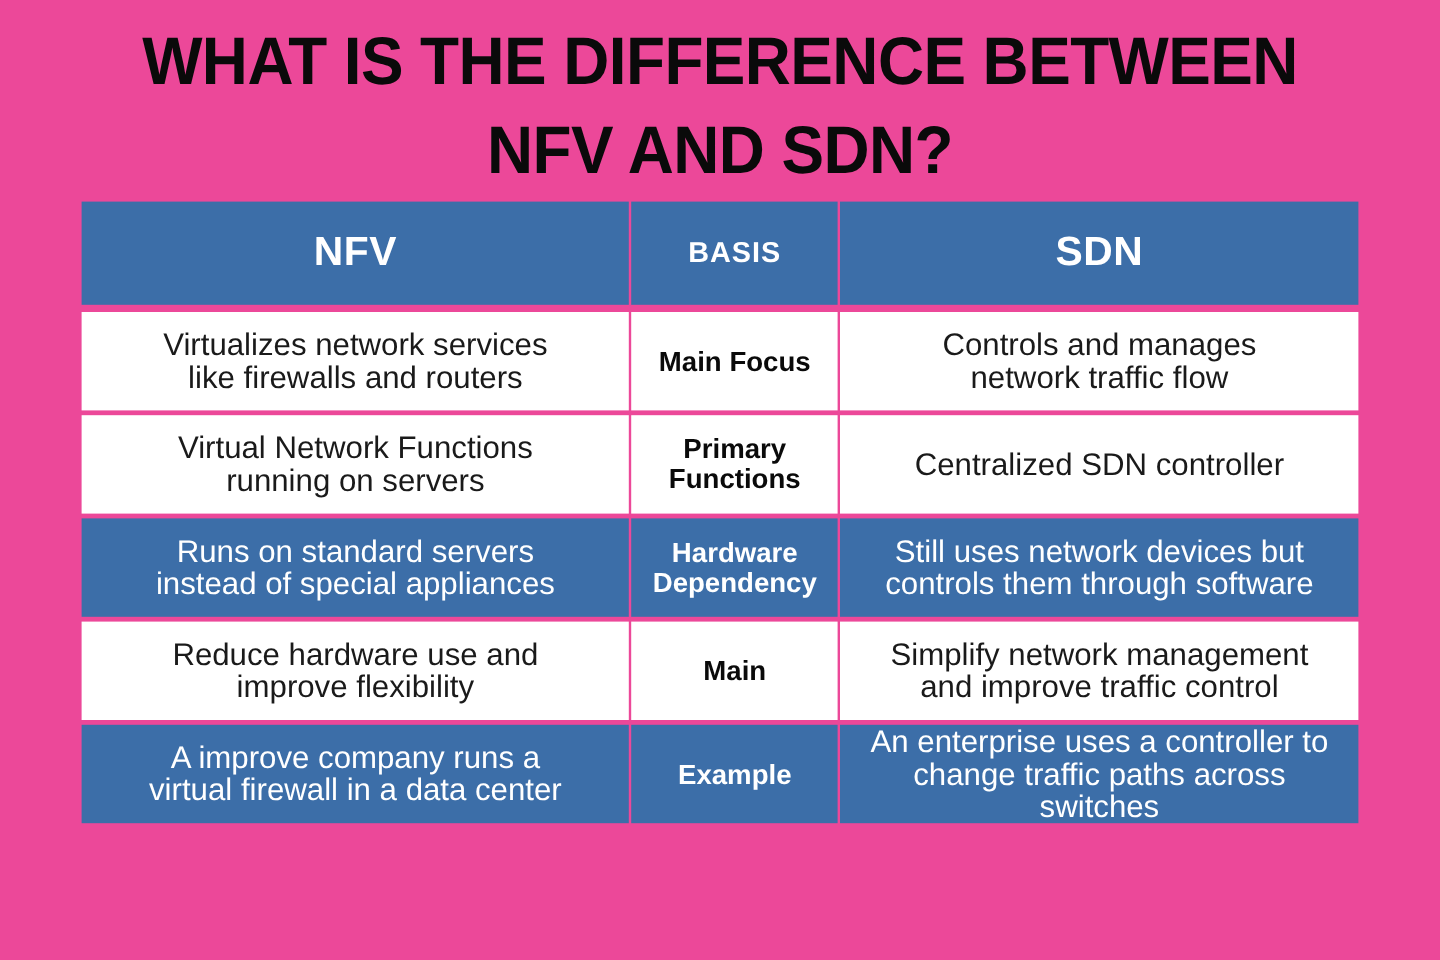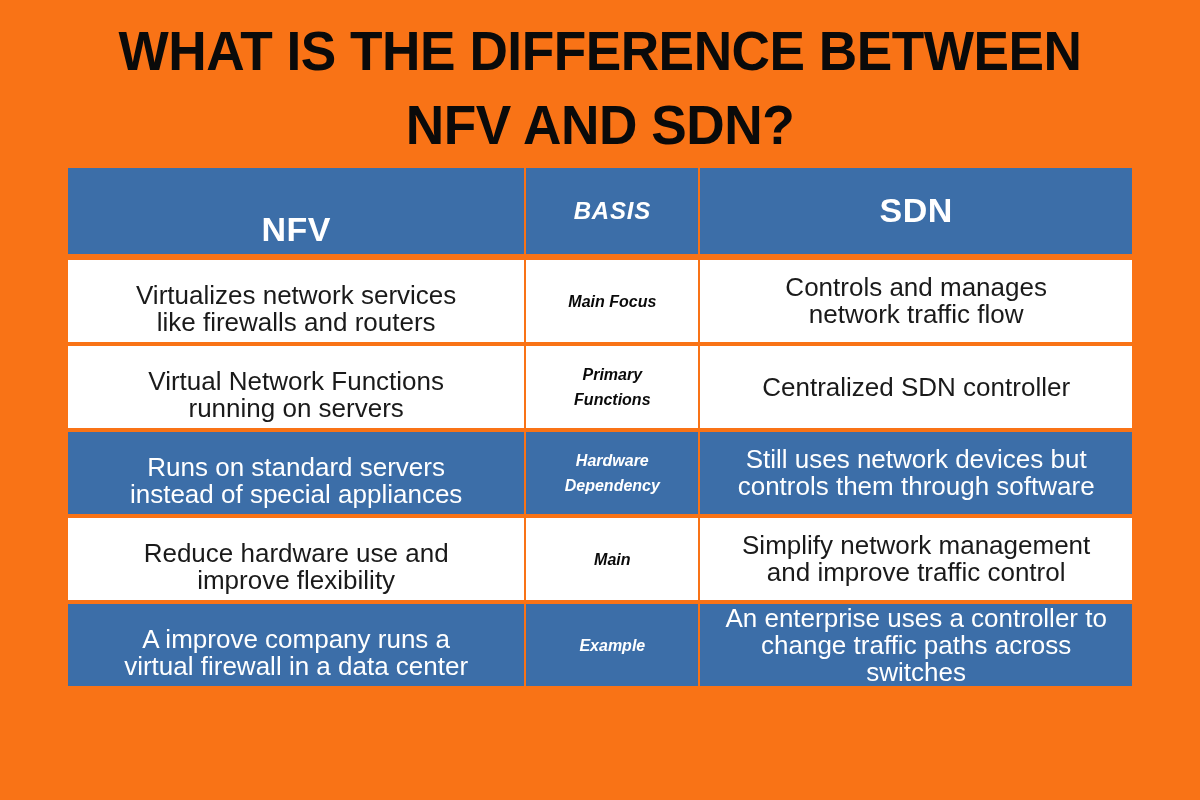--- a/index.html
+++ b/index.html
@@ -10,21 +10,21 @@
     height: 800px;
     background: #ffffff;
     font-family: "Liberation Sans", sans-serif;
     overflow: hidden;
   }
 
   #infographic {
     position: relative;
     width: 1200px;
     height: 800px;
-    background: #f97316;
+    background: #ec4899;
   }
 
   
   .title-block {
     position: absolute;
     left: 0;
     top: 14px;
     width: 1200px;
     text-align: center;
   }
@@ -63,22 +63,22 @@
 
   .tcell {
     display: flex;
     align-items: center;
     justify-content: center;
     text-align: center;
     padding: 6px 14px;
   }
 
   
-  .col-left   { width: 480px; align-items: flex-end; }
-  .col-mid    { width: 180px; margin-left: 2px; margin-right: 2px; font-style: italic; }
+  .col-left   { width: 480px; }
+  .col-mid    { width: 180px; margin-left: 2px; margin-right: 2px; }
   .col-right  { width: 454px; }
 
   
   .row-header { height: 86px; margin-bottom: 6px; }
   .row-header .tcell {
     background: #3c6ea8;
     color: #ffffff;
     font-weight: bold;
     font-size: 34px;
     line-height: 1.1;
@@ -89,21 +89,21 @@
   
   .row-body { height: 82px; }
 
   .row-body .tcell {
     font-size: 26px;
     line-height: 27px;
   }
 
   .row-body .col-mid {
     font-weight: bold;
-    font-size: 16px;
+    font-size: 23px;
     line-height: 25px;
   }
 
   .row-body.blue .tcell {
     background: #3c6ea8;
     color: #ffffff;
   }
 
   .row-body.white .tcell {
     background: #ffffff;

